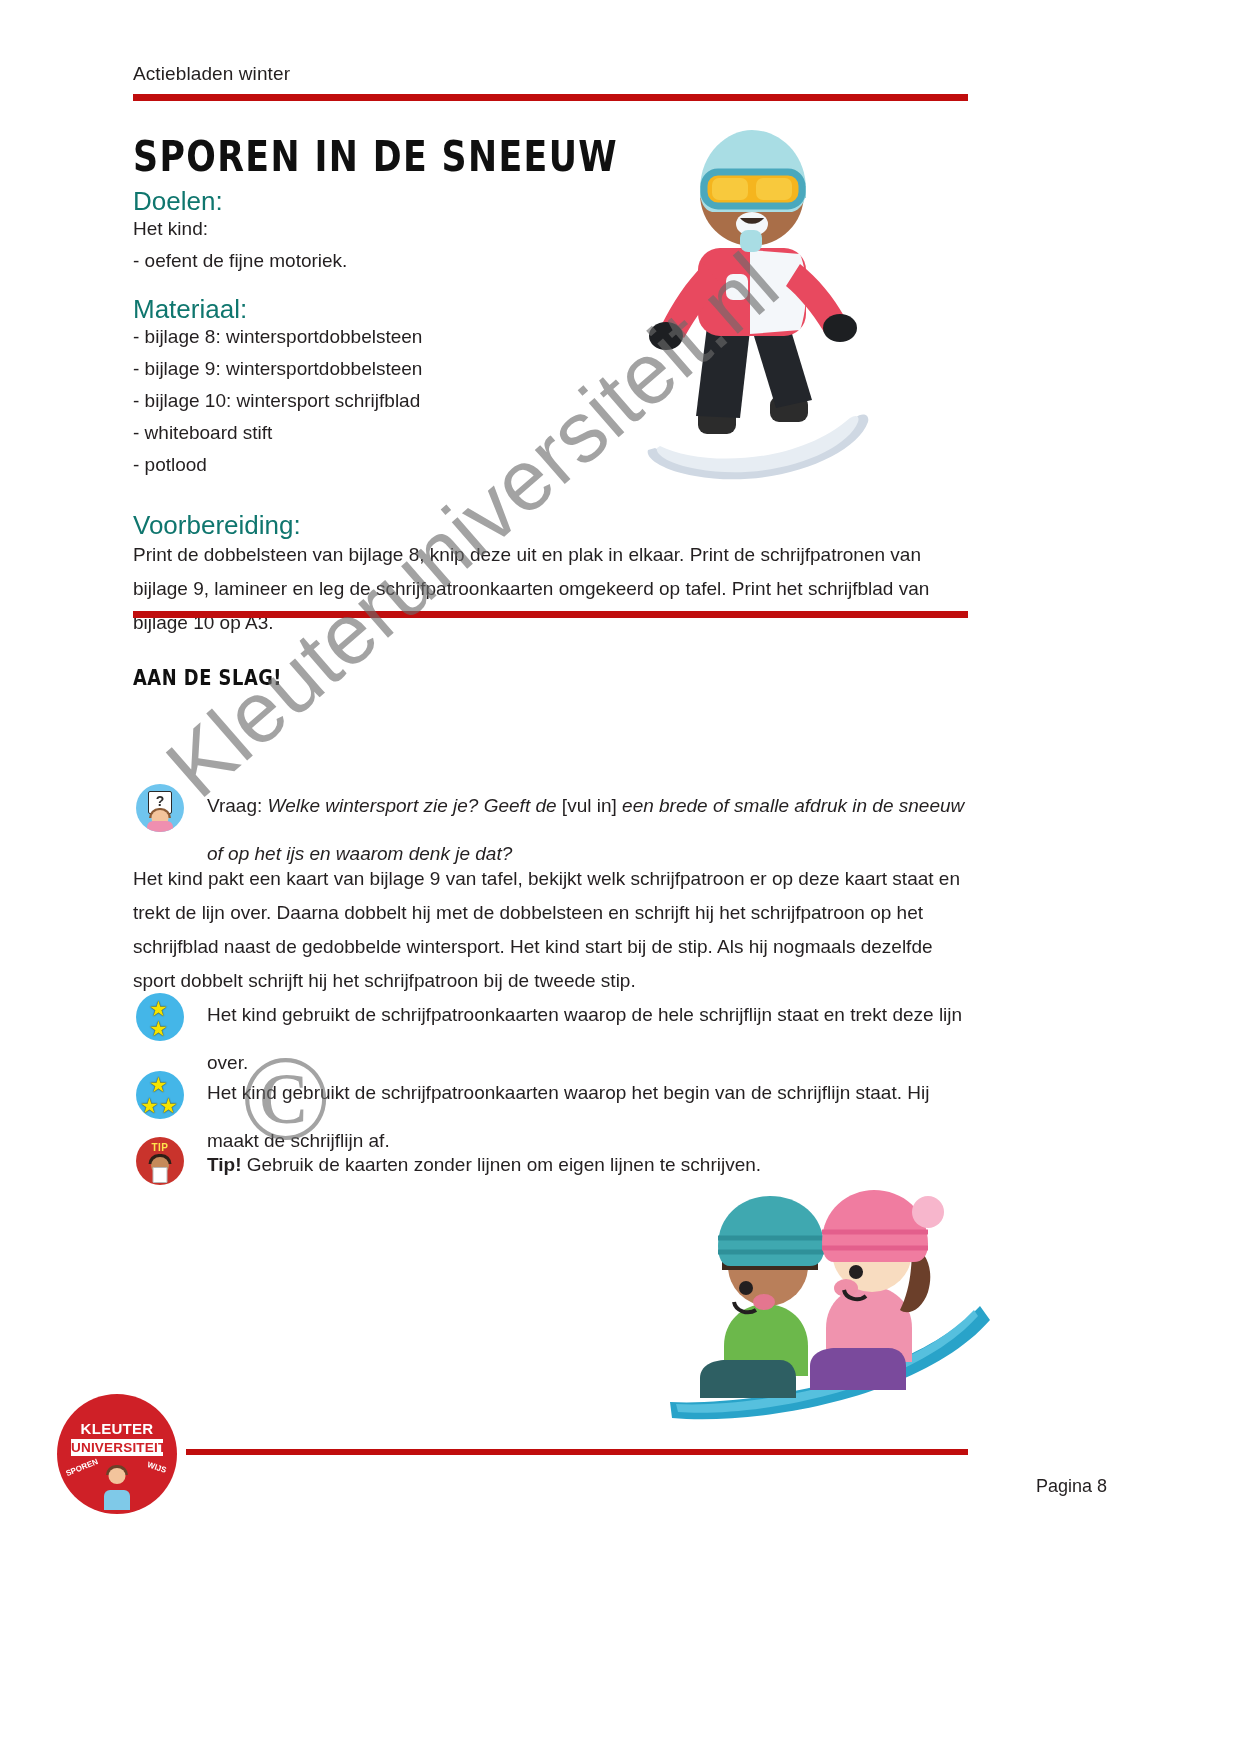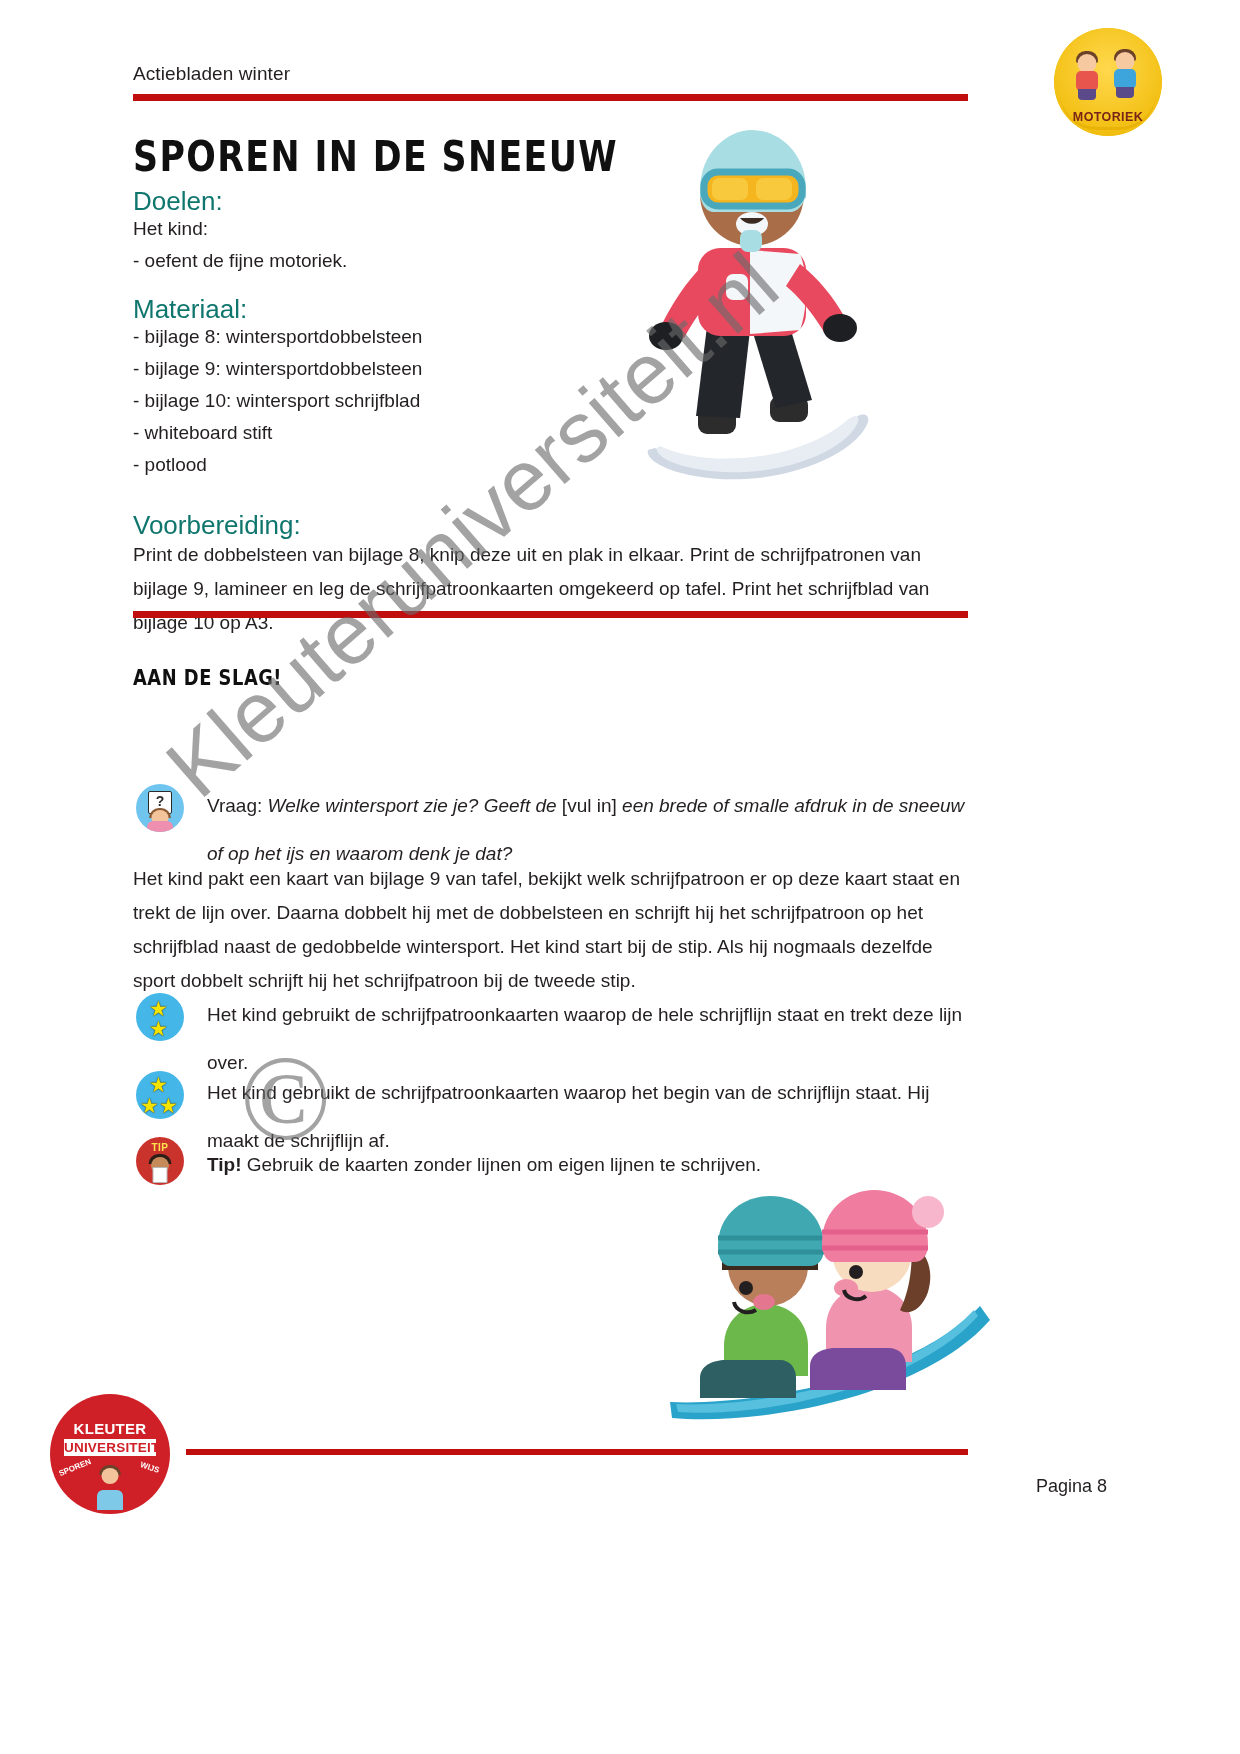--- a/index.html
+++ b/index.html
@@ -88,21 +88,21 @@
 
   
   .wm{position:absolute;left:180px;top:430px;width:900px;height:700px;pointer-events:none;}
   .wm-text{position:absolute;left:0;top:300px;font-size:86px;color:#6b6b6b;opacity:.62;
         font-family:"Liberation Sans",sans-serif;white-space:nowrap;
         transform:rotate(-41deg);transform-origin:left center;}
   .wm-c{position:absolute;left:60px;top:600px;font-size:120px;color:#6b6b6b;opacity:.62;
         font-family:"Liberation Serif",serif;}
 
   
-  .logo{position:absolute;left:50px;top:1394px;width:120px;height:120px;border-radius:50%;
+  .logo{position:absolute;left:57px;top:1394px;width:120px;height:120px;border-radius:50%;
         background:#cf2027;overflow:hidden;}
   .logo .l1{position:absolute;left:0;right:0;top:26px;text-align:center;font-size:15px;
         font-weight:bold;color:#fff;letter-spacing:.3px;}
   .logo .l2{position:absolute;left:14px;right:14px;top:45px;background:#fff;color:#cf2027;
         font-size:13.5px;font-weight:bold;text-align:center;letter-spacing:.2px;padding:1px 0;}
   .logo .l3{position:absolute;left:8px;top:69px;font-size:8px;font-weight:bold;color:#fff;
         transform:rotate(-22deg);}
   .logo .l4{position:absolute;right:10px;top:69px;font-size:8px;font-weight:bold;color:#fff;
         transform:rotate(18deg);}
   .logo .lk-head{position:absolute;left:50%;top:74px;transform:translateX(-50%);
@@ -116,37 +116,20 @@
   .foot-p{position:absolute;right:133px;top:1476px;font-size:18px;color:#231f20;}
 </style>
 </head>
 <body>
 
 <div class="page">
 
   <div class="hdr-text">Actiebladen winter</div>
   <div class="rule rule-top"></div>
 
-  <div class="badge">
-    <div class="sun"></div>
-    <div class="kidA">
-      <div class="hair"></div>
-      <div class="head"></div>
-      <div class="body1"></div>
-      <div class="legs"></div>
-    </div>
-    <div class="kidB">
-      <div class="hair"></div>
-      <div class="head"></div>
-      <div class="body2"></div>
-      <div class="legs"></div>
-    </div>
-    <div class="arc"></div>
-    <div class="label">MOTORIEK</div>
-  </div>
 
   <div class="title">SPOREN IN DE SNEEUW</div>
 
   <div class="sub-title" style="top:186px">Doelen:</div>
   <div class="body-line" style="top:218px">Het kind:</div>
   <div class="body-line" style="top:250px">- oefent de fijne motoriek.</div>
 
   <div class="sub-title" style="top:294px">Materiaal:</div>
   <div class="body-line" style="top:326px">- bijlage 8: wintersportdobbelsteen</div>
   <div class="body-line" style="top:358px">- bijlage 9: wintersportdobbelsteen</div>

